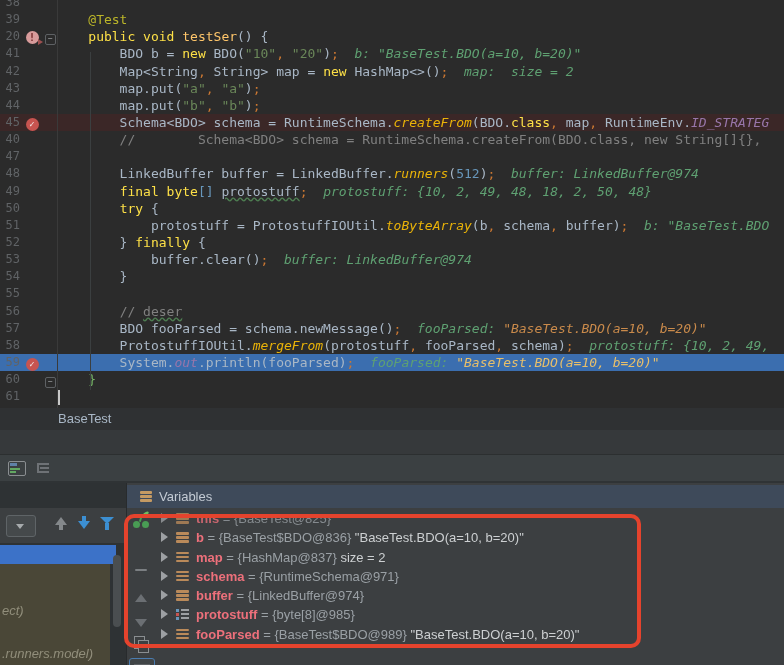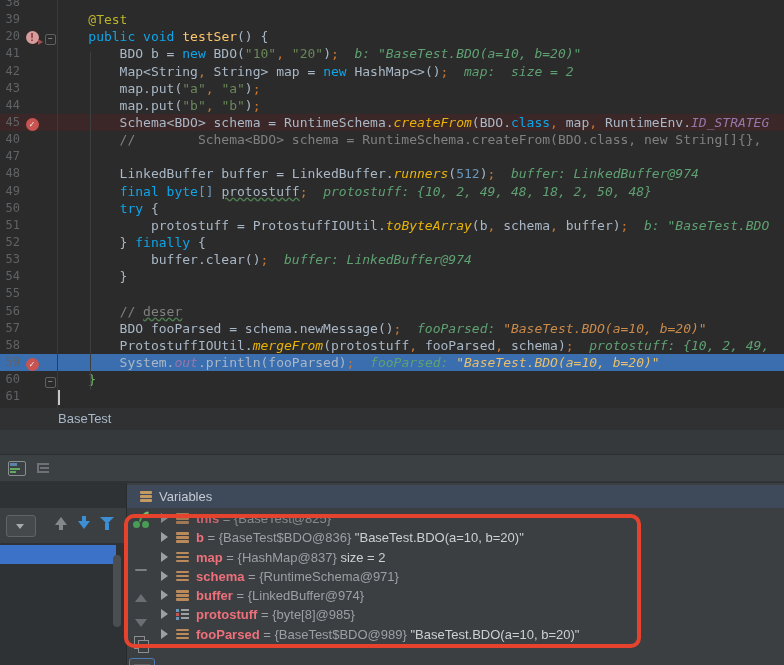--- a/index.html
+++ b/index.html
@@ -10,21 +10,21 @@
   .code-row{position:relative;height:17.15px;line-height:17.15px;white-space:pre;
             font-family:"DejaVu Sans Mono",monospace;font-size:13px;}
   .code-row .ln{display:inline-block;width:20px;text-align:right;color:#606366;font-size:12px;vertical-align:top;}
   .code-row .gslot{display:inline-block;width:24px;text-align:center;vertical-align:top;}
   .code-row .fslot{display:inline-block;width:13px;text-align:center;vertical-align:top;}
   .code-row .code{display:inline-block;vertical-align:top;}
   .row-bp{background:#3B2727;}
   .row-exec{background:#3B6EAF;}
   #gutter-border{position:absolute;left:57px;top:0;width:1px;height:408px;background:#3A3A3A;}
   #indent-guide{position:absolute;left:90px;top:52px;width:1px;height:338px;background:#3B3F40;}
-  .p{color:#A9B7C6}.k{color:#0ea5e9}.s{color:#6A8759}.n{color:#6897BB}.a{color:#BBB529}
+  .p{color:#A9B7C6}.k{color:#fde047}.s{color:#6A8759}.n{color:#6897BB}.a{color:#BBB529}
   .c{color:#808080}.m{color:#FFC66B}.pu{color:#CC7832}.gb{color:#77B767}
   .sm{color:#eab308;font-style:italic}.sf{color:#9876AA;font-style:italic}
   .h{color:#5FA172;font-style:italic}.ha{color:#C98A4B;font-style:italic}.hy{color:#E8BF6A;font-style:italic}
   .pw{color:#A9B7C6;text-decoration:underline wavy #4E8052;}
   .cw{color:#808080;text-decoration:underline wavy #4E8052;}
   .bp-icon{display:inline-block;width:13px;height:13px;border-radius:50%;background:#C75450;
            color:#F5EDED;font-size:9px;line-height:13px;text-align:center;font-weight:bold;margin-top:2px;}
   .runerr-icon{position:relative;display:inline-block;width:13px;height:13px;border-radius:50%;background:#D89B9B;
            color:#6E2424;font-size:10px;line-height:13px;text-align:center;font-weight:bold;margin-top:2px;}
   .runerr-icon::after{content:"";position:absolute;right:-4px;bottom:-1px;width:0;height:0;
@@ -169,20 +169,24 @@
     <div id="left-panel">
       <div id="left-toolbar">
         <span id="combo-btn">
             <i class="arr"></i>
           </span>
         <span class="arrow-up"></span>
         <span class="arrow-down"></span>
         <span class="funnel"></span>
       </div>
       <div id="sel-row"></div>
+      <div id="olive">
+          <div class="olive-item" style="top: 39px;">ect)</div>
+          <div class="olive-item" style="top: 82px;">.runners.model)</div>
+        </div>
       <div id="lp-scroll"></div>
     </div>
     <div id="vsep"></div>
 
     <div id="vars-header">
       <span class="bars-icon"><i class="b1"></i><i class="b2"></i><i class="b3"></i></span><span>Variables</span>
     </div>
 
     <div id="vars-strip">
       <span class="strip-btn" style="top:4px">

